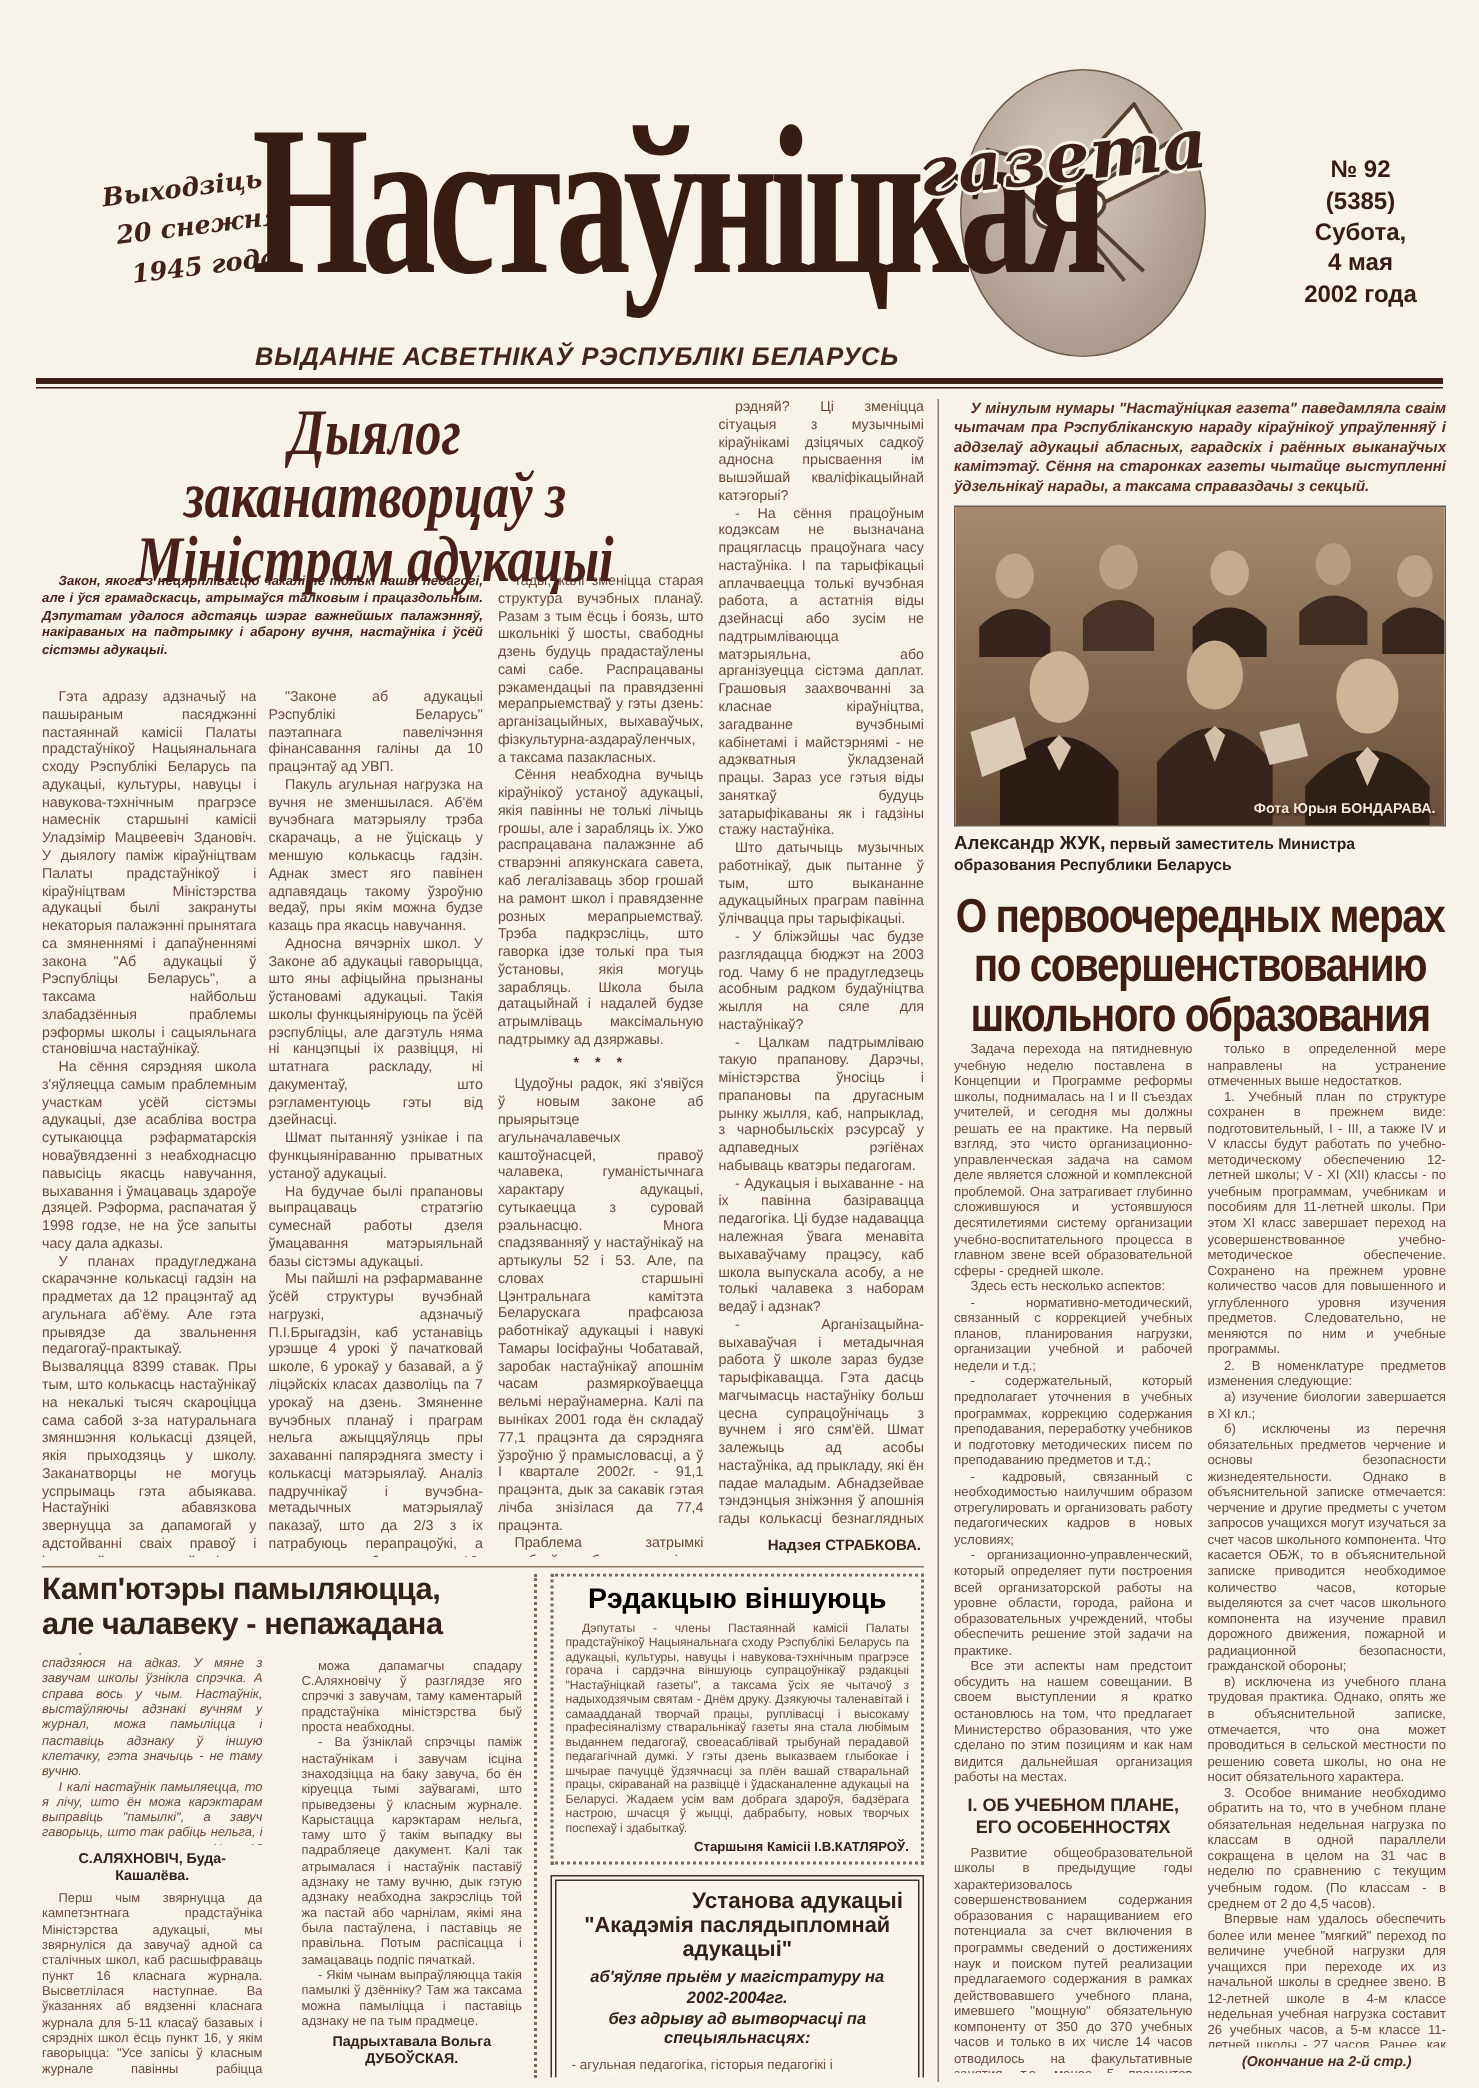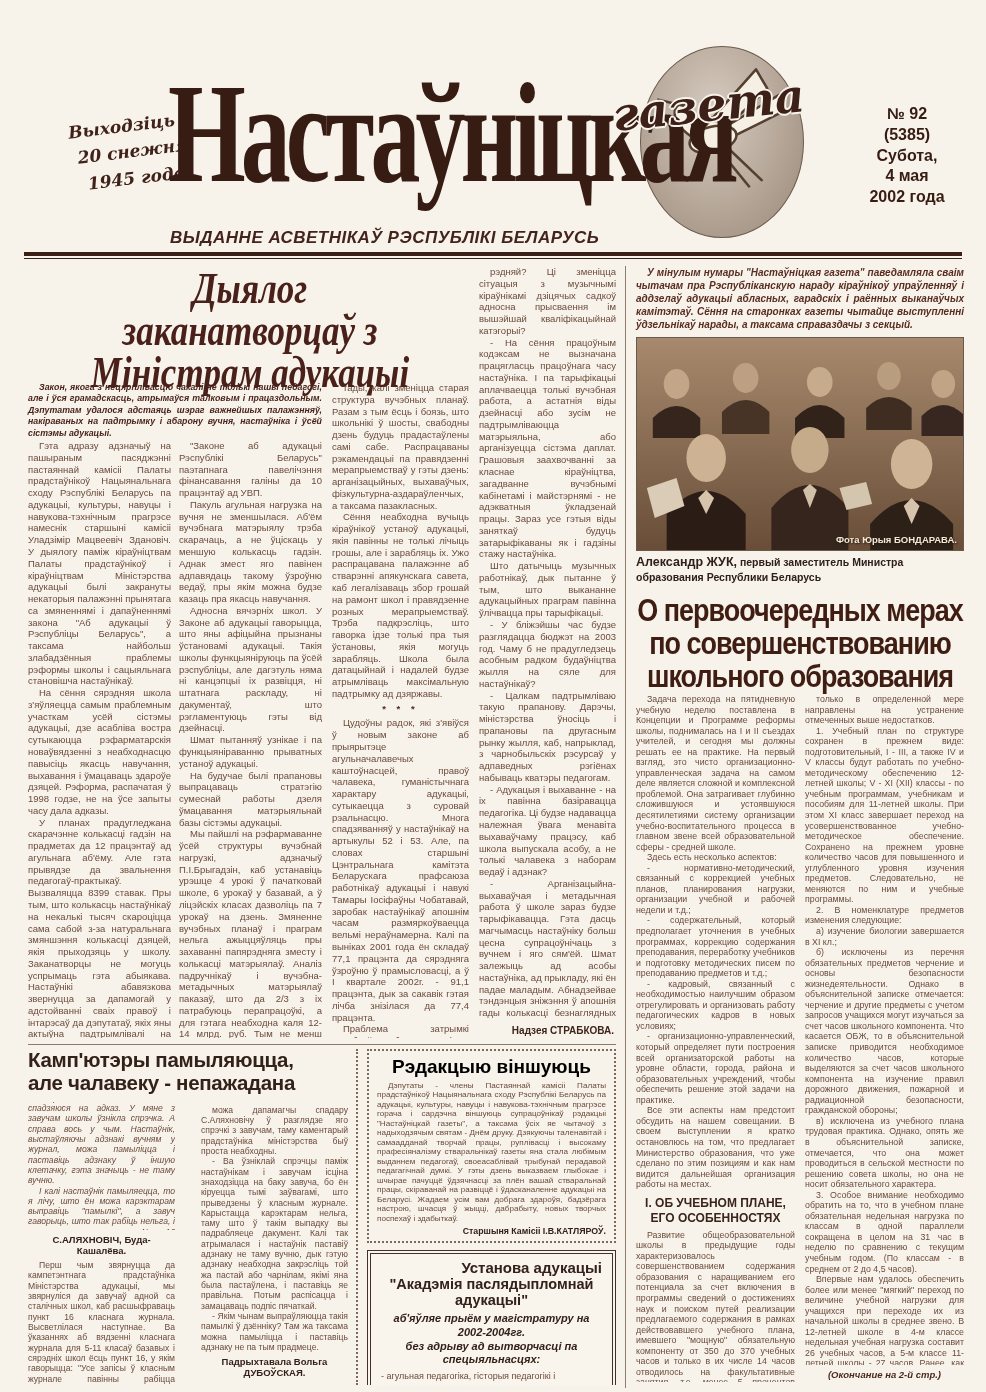--- a/index.html
+++ b/index.html
@@ -35,21 +35,21 @@
   .stars{text-indent:0;text-align:center;font-weight:bold;letter-spacing:4px;color:#4a2a20;margin:3px 0;}
   
   .art1{position:relative;display:flex;gap:10px;height:772px;}
   .art1-headline{position:absolute;left:0;top:2px;width:444px;text-align:center;
                  font-family:"Liberation Serif",serif;font-weight:bold;font-style:italic;
                  font-size:35px;line-height:.97;color:#4a211a;transform:scaleY(1.24);
                  transform-origin:top center;z-index:1;}
   .art1-headline p{text-indent:0;text-align:center;font-size:35px;line-height:.97;}
   .col12wrap{width:296px;padding-top:116px;display:flex;flex-direction:column;}
   .art1-lead p{font-weight:bold;font-style:italic;font-size:8.8px;line-height:1.3;color:#4a241c;text-indent:11px;}
-  .cols12{flex:1;display:flex;gap:8px;overflow:hidden;margin-top:1px;}
+  .cols12{flex:1;display:flex;gap:8px;overflow:hidden;margin-top:20px;}
   .acol{flex:1;overflow:hidden;}
   .acol3{width:138px;padding-top:116px;overflow:hidden;}
   .acol3 .flow{height:100%;overflow:hidden;}
   .acol4{width:138px;display:flex;flex-direction:column;}
   .acol4 .flow{flex:1;overflow:hidden;}
   .art1-byline{font-weight:bold;font-size:10px;text-align:right;padding:5px 2px 2px;color:#3f241c;text-indent:0;}
   
   .bottom{border-top:1px solid #8a7a6a;margin-top:6px;padding-top:4px;display:flex;height:336px;}
   .letters{width:320px;padding-right:8px;display:flex;flex-direction:column;}
   .letters-headline p{text-indent:0;text-align:left;font-weight:bold;font-size:20.5px;

